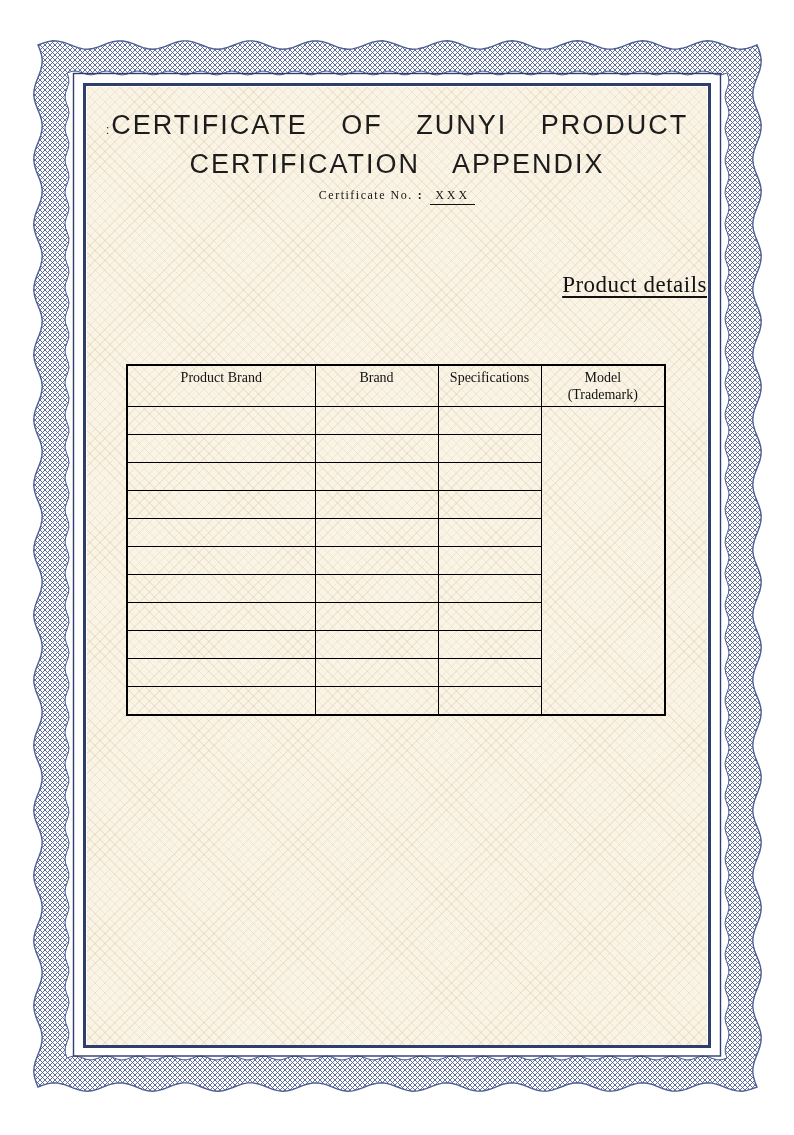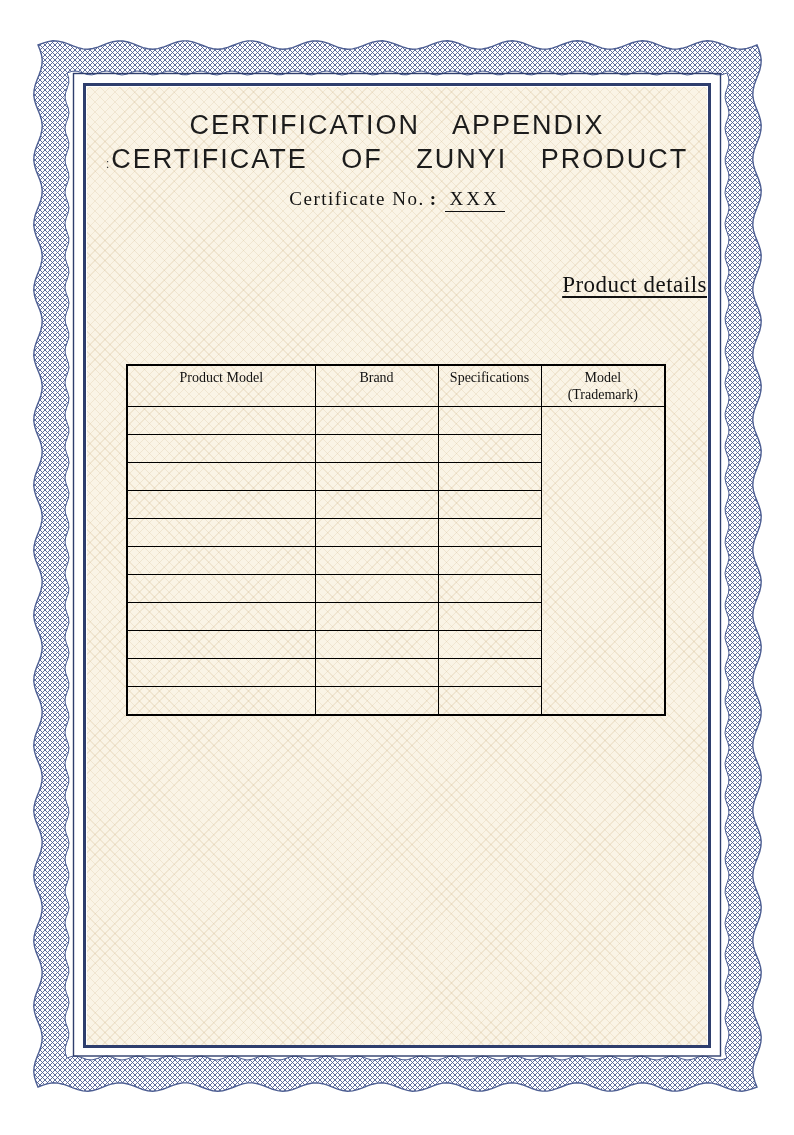--- a/index.html
+++ b/index.html
@@ -28,21 +28,21 @@
     letter-spacing:2px;word-spacing:24px;
     color:#1c1c1c;
   }
   .title-prefix{
     font-size:13px;letter-spacing:0;word-spacing:0;
     color:#3a3a3a;margin-right:2px;
   }
   .cert-line{
     position:absolute;top:101px;left:0;right:0;
     text-align:center;
-    font-size:19px;letter-spacing:1.5px;
+    font-size:12px;letter-spacing:1.5px;
     color:#121212;
   }
   .cert-sep{font-weight:bold;margin:0 7px 0 5px;}
   .cert-value{
     display:inline-block;
     border-bottom:1.6px solid #111;
     padding:0 5px 1px 5px;
     letter-spacing:3px;
   }
   .section-title{
@@ -91,41 +91,41 @@
     <path id="band-fill" fill="url(#lattice)" fill-rule="evenodd" stroke="none" d="M38 45L43.0 43.1L48.0 41.6L53.0 40.8L58.0 41.1L63.0 42.2L68.0 43.9L73.0 45.9L77.9 47.7L82.9 48.9L87.9 49.2L92.9 48.5L97.9 47.1L102.9 45.2L107.9 43.2L112.9 41.7L117.9 40.9L122.9 41.0L127.9 42.0L132.9 43.7L137.9 45.7L142.9 47.6L147.8 48.8L152.8 49.2L157.8 48.6L162.8 47.3L167.8 45.4L172.8 43.4L177.8 41.8L182.8 40.9L187.8 40.9L192.8 41.9L197.8 43.6L202.8 45.5L207.8 47.4L212.8 48.7L217.8 49.2L222.7 48.7L227.7 47.4L232.7 45.5L237.7 43.6L242.7 41.9L247.7 40.9L252.7 40.9L257.7 41.8L262.7 43.4L267.7 45.4L272.7 47.3L277.7 48.6L282.7 49.2L287.7 48.8L292.6 47.6L297.6 45.7L302.6 43.7L307.6 42.0L312.6 41.0L317.6 40.9L322.6 41.7L327.6 43.2L332.6 45.2L337.6 47.1L342.6 48.5L347.6 49.2L352.6 48.9L357.6 47.7L362.5 45.9L367.5 43.9L372.5 42.2L377.5 41.1L382.5 40.8L387.5 41.6L392.5 43.1L397.5 45.0L402.5 46.9L407.5 48.4L412.5 49.2L417.5 48.9L422.5 47.8L427.5 46.1L432.5 44.1L437.4 42.3L442.4 41.1L447.4 40.8L452.4 41.5L457.4 42.9L462.4 44.8L467.4 46.8L472.4 48.3L477.4 49.1L482.4 49.0L487.4 48.0L492.4 46.3L497.4 44.3L502.4 42.4L507.3 41.2L512.3 40.8L517.3 41.4L522.3 42.7L527.3 44.6L532.3 46.6L537.3 48.2L542.3 49.1L547.3 49.1L552.3 48.1L557.3 46.4L562.3 44.5L567.3 42.6L572.3 41.3L577.3 40.8L582.2 41.3L587.2 42.6L592.2 44.5L597.2 46.4L602.2 48.1L607.2 49.1L612.2 49.1L617.2 48.2L622.2 46.6L627.2 44.6L632.2 42.7L637.2 41.4L642.2 40.8L647.2 41.2L652.1 42.4L657.1 44.3L662.1 46.3L667.1 48.0L672.1 49.0L677.1 49.1L682.1 48.3L687.1 46.8L692.1 44.8L697.1 42.9L702.1 41.5L707.1 40.8L712.1 41.1L717.1 42.3L722.0 44.1L727.0 46.1L732.0 47.8L737.0 48.9L742.0 49.2L747.0 48.4L752.0 46.9L757.0 45.0L759.0 50.0L760.5 55.0L761.2 60.0L760.9 65.0L759.8 70.0L758.0 75.1L756.0 80.1L754.2 85.1L753.1 90.1L752.8 95.1L753.5 100.1L755.0 105.1L757.0 110.1L759.0 115.1L760.5 120.1L761.2 125.2L760.9 130.2L759.8 135.2L758.0 140.2L756.0 145.2L754.2 150.2L753.1 155.2L752.8 160.2L753.5 165.2L755.0 170.2L757.0 175.3L759.0 180.3L760.5 185.3L761.2 190.3L760.9 195.3L759.8 200.3L758.0 205.3L756.0 210.3L754.2 215.3L753.1 220.3L752.8 225.3L753.5 230.4L755.0 235.4L757.0 240.4L759.0 245.4L760.5 250.4L761.2 255.4L760.9 260.4L759.8 265.4L758.0 270.4L756.0 275.4L754.2 280.5L753.1 285.5L752.8 290.5L753.5 295.5L755.0 300.5L757.0 305.5L759.0 310.5L760.5 315.5L761.2 320.5L760.9 325.5L759.8 330.5L758.0 335.6L756.0 340.6L754.2 345.6L753.1 350.6L752.8 355.6L753.5 360.6L755.0 365.6L757.0 370.6L759.0 375.6L760.5 380.6L761.2 385.7L760.9 390.7L759.8 395.7L758.0 400.7L756.0 405.7L754.2 410.7L753.1 415.7L752.8 420.7L753.5 425.7L755.0 430.7L757.0 435.8L759.0 440.8L760.5 445.8L761.2 450.8L760.9 455.8L759.8 460.8L758.0 465.8L756.0 470.8L754.2 475.8L753.1 480.8L752.8 485.8L753.5 490.9L755.0 495.9L757.0 500.9L759.0 505.9L760.5 510.9L761.2 515.9L760.9 520.9L759.8 525.9L758.0 530.9L756.0 535.9L754.2 541.0L753.1 546.0L752.8 551.0L753.5 556.0L755.0 561.0L757.0 566.0L759.0 571.0L760.5 576.0L761.2 581.0L760.9 586.0L759.8 591.0L758.0 596.1L756.0 601.1L754.2 606.1L753.1 611.1L752.8 616.1L753.5 621.1L755.0 626.1L757.0 631.1L759.0 636.1L760.5 641.1L761.2 646.2L760.9 651.2L759.8 656.2L758.0 661.2L756.0 666.2L754.2 671.2L753.1 676.2L752.8 681.2L753.5 686.2L755.0 691.2L757.0 696.3L759.0 701.3L760.5 706.3L761.2 711.3L760.9 716.3L759.8 721.3L758.0 726.3L756.0 731.3L754.2 736.3L753.1 741.3L752.8 746.3L753.5 751.4L755.0 756.4L757.0 761.4L759.0 766.4L760.5 771.4L761.2 776.4L760.9 781.4L759.8 786.4L758.0 791.4L756.0 796.4L754.2 801.5L753.1 806.5L752.8 811.5L753.5 816.5L755.0 821.5L757.0 826.5L759.0 831.5L760.5 836.5L761.2 841.5L760.9 846.5L759.8 851.5L758.0 856.6L756.0 861.6L754.2 866.6L753.1 871.6L752.8 876.6L753.5 881.6L755.0 886.6L757.0 891.6L759.0 896.6L760.5 901.6L761.2 906.7L760.9 911.7L759.8 916.7L758.0 921.7L756.0 926.7L754.2 931.7L753.1 936.7L752.8 941.7L753.5 946.7L755.0 951.7L757.0 956.8L759.0 961.8L760.5 966.8L761.2 971.8L760.9 976.8L759.8 981.8L758.0 986.8L756.0 991.8L754.2 996.8L753.1 1001.8L752.8 1006.8L753.5 1011.9L755.0 1016.9L757.0 1021.9L759.0 1026.9L760.5 1031.9L761.2 1036.9L760.9 1041.9L759.8 1046.9L758.0 1051.9L756.0 1056.9L754.2 1062.0L753.1 1067.0L752.8 1072.0L753.5 1077.0L755.0 1082.0L757.0 1087.0L752.0 1088.9L747.0 1090.4L742.0 1091.2L737.0 1090.9L732.0 1089.8L727.0 1088.1L722.0 1086.1L717.1 1084.3L712.1 1083.1L707.1 1082.8L702.1 1083.5L697.1 1084.9L692.1 1086.8L687.1 1088.8L682.1 1090.3L677.1 1091.1L672.1 1091.0L667.1 1090.0L662.1 1088.3L657.1 1086.3L652.1 1084.4L647.2 1083.2L642.2 1082.8L637.2 1083.4L632.2 1084.7L627.2 1086.6L622.2 1088.6L617.2 1090.2L612.2 1091.1L607.2 1091.1L602.2 1090.1L597.2 1088.4L592.2 1086.5L587.2 1084.6L582.2 1083.3L577.3 1082.8L572.3 1083.3L567.3 1084.6L562.3 1086.5L557.3 1088.4L552.3 1090.1L547.3 1091.1L542.3 1091.1L537.3 1090.2L532.3 1088.6L527.3 1086.6L522.3 1084.7L517.3 1083.4L512.3 1082.8L507.3 1083.2L502.4 1084.4L497.4 1086.3L492.4 1088.3L487.4 1090.0L482.4 1091.0L477.4 1091.1L472.4 1090.3L467.4 1088.8L462.4 1086.8L457.4 1084.9L452.4 1083.5L447.4 1082.8L442.4 1083.1L437.4 1084.3L432.5 1086.1L427.5 1088.1L422.5 1089.8L417.5 1090.9L412.5 1091.2L407.5 1090.4L402.5 1088.9L397.5 1087.0L392.5 1085.1L387.5 1083.6L382.5 1082.8L377.5 1083.1L372.5 1084.2L367.5 1085.9L362.5 1087.9L357.6 1089.7L352.6 1090.9L347.6 1091.2L342.6 1090.5L337.6 1089.1L332.6 1087.2L327.6 1085.2L322.6 1083.7L317.6 1082.9L312.6 1083.0L307.6 1084.0L302.6 1085.7L297.6 1087.7L292.6 1089.6L287.7 1090.8L282.7 1091.2L277.7 1090.6L272.7 1089.3L267.7 1087.4L262.7 1085.4L257.7 1083.8L252.7 1082.9L247.7 1082.9L242.7 1083.9L237.7 1085.6L232.7 1087.5L227.7 1089.4L222.7 1090.7L217.8 1091.2L212.8 1090.7L207.8 1089.4L202.8 1087.5L197.8 1085.6L192.8 1083.9L187.8 1082.9L182.8 1082.9L177.8 1083.8L172.8 1085.4L167.8 1087.4L162.8 1089.3L157.8 1090.6L152.8 1091.2L147.8 1090.8L142.9 1089.6L137.9 1087.7L132.9 1085.7L127.9 1084.0L122.9 1083.0L117.9 1082.9L112.9 1083.7L107.9 1085.2L102.9 1087.2L97.9 1089.1L92.9 1090.5L87.9 1091.2L82.9 1090.9L77.9 1089.7L73.0 1087.9L68.0 1085.9L63.0 1084.2L58.0 1083.1L53.0 1082.8L48.0 1083.6L43.0 1085.1L38.0 1087.0L36.0 1082.0L34.5 1077.0L33.8 1072.0L34.1 1067.0L35.2 1062.0L37.0 1056.9L39.0 1051.9L40.8 1046.9L41.9 1041.9L42.2 1036.9L41.5 1031.9L40.0 1026.9L38.0 1021.9L36.0 1016.9L34.5 1011.9L33.8 1006.8L34.1 1001.8L35.2 996.8L37.0 991.8L39.0 986.8L40.8 981.8L41.9 976.8L42.2 971.8L41.5 966.8L40.0 961.8L38.0 956.8L36.0 951.7L34.5 946.7L33.8 941.7L34.1 936.7L35.2 931.7L37.0 926.7L39.0 921.7L40.8 916.7L41.9 911.7L42.2 906.7L41.5 901.6L40.0 896.6L38.0 891.6L36.0 886.6L34.5 881.6L33.8 876.6L34.1 871.6L35.2 866.6L37.0 861.6L39.0 856.6L40.8 851.5L41.9 846.5L42.2 841.5L41.5 836.5L40.0 831.5L38.0 826.5L36.0 821.5L34.5 816.5L33.8 811.5L34.1 806.5L35.2 801.5L37.0 796.4L39.0 791.4L40.8 786.4L41.9 781.4L42.2 776.4L41.5 771.4L40.0 766.4L38.0 761.4L36.0 756.4L34.5 751.4L33.8 746.3L34.1 741.3L35.2 736.3L37.0 731.3L39.0 726.3L40.8 721.3L41.9 716.3L42.2 711.3L41.5 706.3L40.0 701.3L38.0 696.3L36.0 691.2L34.5 686.2L33.8 681.2L34.1 676.2L35.2 671.2L37.0 666.2L39.0 661.2L40.8 656.2L41.9 651.2L42.2 646.2L41.5 641.1L40.0 636.1L38.0 631.1L36.0 626.1L34.5 621.1L33.8 616.1L34.1 611.1L35.2 606.1L37.0 601.1L39.0 596.1L40.8 591.0L41.9 586.0L42.2 581.0L41.5 576.0L40.0 571.0L38.0 566.0L36.0 561.0L34.5 556.0L33.8 551.0L34.1 546.0L35.2 541.0L37.0 535.9L39.0 530.9L40.8 525.9L41.9 520.9L42.2 515.9L41.5 510.9L40.0 505.9L38.0 500.9L36.0 495.9L34.5 490.9L33.8 485.8L34.1 480.8L35.2 475.8L37.0 470.8L39.0 465.8L40.8 460.8L41.9 455.8L42.2 450.8L41.5 445.8L40.0 440.8L38.0 435.8L36.0 430.7L34.5 425.7L33.8 420.7L34.1 415.7L35.2 410.7L37.0 405.7L39.0 400.7L40.8 395.7L41.9 390.7L42.2 385.7L41.5 380.6L40.0 375.6L38.0 370.6L36.0 365.6L34.5 360.6L33.8 355.6L34.1 350.6L35.2 345.6L37.0 340.6L39.0 335.6L40.8 330.5L41.9 325.5L42.2 320.5L41.5 315.5L40.0 310.5L38.0 305.5L36.0 300.5L34.5 295.5L33.8 290.5L34.1 285.5L35.2 280.5L37.0 275.4L39.0 270.4L40.8 265.4L41.9 260.4L42.2 255.4L41.5 250.4L40.0 245.4L38.0 240.4L36.0 235.4L34.5 230.4L33.8 225.3L34.1 220.3L35.2 215.3L37.0 210.3L39.0 205.3L40.8 200.3L41.9 195.3L42.2 190.3L41.5 185.3L40.0 180.3L38.0 175.3L36.0 170.2L34.5 165.2L33.8 160.2L34.1 155.2L35.2 150.2L37.0 145.2L39.0 140.2L40.8 135.2L41.9 130.2L42.2 125.2L41.5 120.1L40.0 115.1L38.0 110.1L36.0 105.1L34.5 100.1L33.8 95.1L34.1 90.1L35.2 85.1L37.0 80.1L39.0 75.1L40.8 70.0L41.9 65.0L42.2 60.0L41.5 55.0L40.0 50.0L38.0 45.0Z M67 73L72.0 71.3L77.0 71.2L82.0 72.7L87.0 74.5L92.0 74.9L97.0 73.6L102.0 71.7L107.0 71.0L112.0 72.2L117.0 74.1L122.0 75.0L127.0 74.1L132.0 72.2L137.0 71.0L142.0 71.7L147.0 73.6L152.0 74.9L157.0 74.5L162.0 72.7L167.0 71.2L172.0 71.3L177.0 73.0L182.0 74.7L187.0 74.8L192.0 73.3L197.0 71.5L202.0 71.1L207.0 72.4L212.0 74.3L217.0 75.0L222.0 73.8L227.0 71.9L232.0 71.0L237.0 71.9L242.0 73.8L247.0 75.0L252.0 74.3L257.0 72.4L262.0 71.1L267.0 71.5L272.0 73.3L277.0 74.8L282.0 74.7L287.0 73.0L292.0 71.3L297.0 71.2L302.0 72.7L307.0 74.5L312.0 74.9L317.0 73.6L322.0 71.7L327.0 71.0L332.0 72.2L337.0 74.1L342.0 75.0L347.0 74.1L352.0 72.2L357.0 71.0L362.0 71.7L367.0 73.6L372.0 74.9L377.0 74.5L382.0 72.7L387.0 71.2L392.0 71.3L397.0 73.0L402.0 74.7L407.0 74.8L412.0 73.3L417.0 71.5L422.0 71.1L427.0 72.4L432.0 74.3L437.0 75.0L442.0 73.8L447.0 71.9L452.0 71.0L457.0 71.9L462.0 73.8L467.0 75.0L472.0 74.3L477.0 72.4L482.0 71.1L487.0 71.5L492.0 73.3L497.0 74.8L502.0 74.7L507.0 73.0L512.0 71.3L517.0 71.2L522.0 72.7L527.0 74.5L532.0 74.9L537.0 73.6L542.0 71.7L547.0 71.0L552.0 72.2L557.0 74.1L562.0 75.0L567.0 74.1L572.0 72.2L577.0 71.0L582.0 71.7L587.0 73.6L592.0 74.9L597.0 74.5L602.0 72.7L607.0 71.2L612.0 71.3L617.0 73.0L622.0 74.7L627.0 74.8L632.0 73.3L637.0 71.5L642.0 71.1L647.0 72.4L652.0 74.3L657.0 75.0L662.0 73.8L667.0 71.9L672.0 71.0L677.0 71.9L682.0 73.8L687.0 75.0L692.0 74.3L697.0 72.4L702.0 71.1L707.0 71.5L712.0 73.3L717.0 74.8L722.0 74.7L727.0 73.0L728.7 78.0L728.8 83.0L727.3 88.0L725.5 93.0L725.1 98.0L726.3 103.0L728.2 108.0L729.0 113.0L728.0 118.0L726.1 123.0L725.0 128.0L725.7 133.0L727.6 138.0L728.9 143.0L728.5 148.0L726.8 153.0L725.2 158.0L725.3 163.0L726.9 168.0L728.6 173.0L728.9 178.0L727.5 183.0L725.6 188.0L725.0 193.0L726.2 198.0L728.1 203.0L729.0 208.0L728.1 213.0L726.2 218.0L725.0 223.0L725.6 228.0L727.4 233.0L728.9 238.0L728.6 243.0L726.9 248.0L725.3 253.0L725.2 258.0L726.7 263.0L728.5 268.0L728.9 273.0L727.6 278.0L725.7 283.0L725.0 288.0L726.1 293.0L728.0 298.0L729.0 303.0L728.2 308.0L726.3 313.0L725.1 318.0L725.5 323.0L727.3 328.0L728.8 333.0L728.7 338.0L727.0 343.0L725.3 348.0L725.2 353.0L726.6 358.0L728.4 363.0L729.0 368.0L727.7 373.0L725.8 378.0L725.0 383.0L726.0 388.0L727.9 393.0L729.0 398.0L728.3 403.0L726.5 408.0L725.1 413.0L725.4 418.0L727.2 423.0L728.8 428.0L728.8 433.0L727.2 438.0L725.4 443.0L725.1 448.0L726.5 453.0L728.3 458.0L729.0 463.0L727.8 468.0L725.9 473.0L725.0 478.0L725.9 483.0L727.7 488.0L729.0 493.0L728.4 498.0L726.6 503.0L725.1 508.0L725.4 513.0L727.1 518.0L728.7 523.0L728.8 528.0L727.3 533.0L725.5 538.0L725.1 543.0L726.4 548.0L728.2 553.0L729.0 558.0L727.9 563.0L726.1 568.0L725.0 573.0L725.8 578.0L727.6 583.0L728.9 588.0L728.5 593.0L726.7 598.0L725.2 603.0L725.3 608.0L726.9 613.0L728.6 618.0L728.9 623.0L727.4 628.0L725.6 633.0L725.0 638.0L726.3 643.0L728.1 648.0L729.0 653.0L728.1 658.0L726.2 663.0L725.0 668.0L725.7 673.0L727.5 678.0L728.9 683.0L728.6 688.0L726.8 693.0L725.2 698.0L725.2 703.0L726.8 708.0L728.6 713.0L728.9 718.0L727.5 723.0L725.7 728.0L725.0 733.0L726.1 738.0L728.0 743.0L729.0 748.0L728.2 753.0L726.3 758.0L725.0 763.0L725.6 768.0L727.4 773.0L728.8 778.0L728.7 783.0L727.0 788.0L725.3 793.0L725.2 798.0L726.7 803.0L728.5 808.0L728.9 813.0L727.7 818.0L725.8 823.0L725.0 828.0L726.0 833.0L727.9 838.0L729.0 843.0L728.3 848.0L726.4 853.0L725.1 858.0L725.5 863.0L727.3 868.0L728.8 873.0L728.7 878.0L727.1 883.0L725.4 888.0L725.1 893.0L726.6 898.0L728.4 903.0L729.0 908.0L727.8 913.0L725.9 918.0L725.0 923.0L725.9 928.0L727.8 933.0L729.0 938.0L728.4 943.0L726.5 948.0L725.1 953.0L725.4 958.0L727.1 963.0L728.7 968.0L728.8 973.0L727.2 978.0L725.5 983.0L725.1 988.0L726.4 993.0L728.3 998.0L729.0 1003.0L727.9 1008.0L726.0 1013.0L725.0 1018.0L725.8 1023.0L727.7 1028.0L728.9 1033.0L728.5 1038.0L726.7 1043.0L725.2 1048.0L725.3 1053.0L727.0 1058.0L722.0 1059.7L717.0 1059.8L712.0 1058.3L707.0 1056.5L702.0 1056.1L697.0 1057.4L692.0 1059.3L687.0 1060.0L682.0 1058.8L677.0 1056.9L672.0 1056.0L667.0 1056.9L662.0 1058.8L657.0 1060.0L652.0 1059.3L647.0 1057.4L642.0 1056.1L637.0 1056.5L632.0 1058.3L627.0 1059.8L622.0 1059.7L617.0 1058.0L612.0 1056.3L607.0 1056.2L602.0 1057.7L597.0 1059.5L592.0 1059.9L587.0 1058.6L582.0 1056.7L577.0 1056.0L572.0 1057.2L567.0 1059.1L562.0 1060.0L557.0 1059.1L552.0 1057.2L547.0 1056.0L542.0 1056.7L537.0 1058.6L532.0 1059.9L527.0 1059.5L522.0 1057.7L517.0 1056.2L512.0 1056.3L507.0 1058.0L502.0 1059.7L497.0 1059.8L492.0 1058.3L487.0 1056.5L482.0 1056.1L477.0 1057.4L472.0 1059.3L467.0 1060.0L462.0 1058.8L457.0 1056.9L452.0 1056.0L447.0 1056.9L442.0 1058.8L437.0 1060.0L432.0 1059.3L427.0 1057.4L422.0 1056.1L417.0 1056.5L412.0 1058.3L407.0 1059.8L402.0 1059.7L397.0 1058.0L392.0 1056.3L387.0 1056.2L382.0 1057.7L377.0 1059.5L372.0 1059.9L367.0 1058.6L362.0 1056.7L357.0 1056.0L352.0 1057.2L347.0 1059.1L342.0 1060.0L337.0 1059.1L332.0 1057.2L327.0 1056.0L322.0 1056.7L317.0 1058.6L312.0 1059.9L307.0 1059.5L302.0 1057.7L297.0 1056.2L292.0 1056.3L287.0 1058.0L282.0 1059.7L277.0 1059.8L272.0 1058.3L267.0 1056.5L262.0 1056.1L257.0 1057.4L252.0 1059.3L247.0 1060.0L242.0 1058.8L237.0 1056.9L232.0 1056.0L227.0 1056.9L222.0 1058.8L217.0 1060.0L212.0 1059.3L207.0 1057.4L202.0 1056.1L197.0 1056.5L192.0 1058.3L187.0 1059.8L182.0 1059.7L177.0 1058.0L172.0 1056.3L167.0 1056.2L162.0 1057.7L157.0 1059.5L152.0 1059.9L147.0 1058.6L142.0 1056.7L137.0 1056.0L132.0 1057.2L127.0 1059.1L122.0 1060.0L117.0 1059.1L112.0 1057.2L107.0 1056.0L102.0 1056.7L97.0 1058.6L92.0 1059.9L87.0 1059.5L82.0 1057.7L77.0 1056.2L72.0 1056.3L67.0 1058.0L65.3 1053.0L65.2 1048.0L66.7 1043.0L68.5 1038.0L68.9 1033.0L67.7 1028.0L65.8 1023.0L65.0 1018.0L66.0 1013.0L67.9 1008.0L69.0 1003.0L68.3 998.0L66.4 993.0L65.1 988.0L65.5 983.0L67.2 978.0L68.8 973.0L68.7 968.0L67.1 963.0L65.4 958.0L65.1 953.0L66.5 948.0L68.4 943.0L69.0 938.0L67.8 933.0L65.9 928.0L65.0 923.0L65.9 918.0L67.8 913.0L69.0 908.0L68.4 903.0L66.6 898.0L65.1 893.0L65.4 888.0L67.1 883.0L68.7 878.0L68.8 873.0L67.3 868.0L65.5 863.0L65.1 858.0L66.4 853.0L68.3 848.0L69.0 843.0L67.9 838.0L66.0 833.0L65.0 828.0L65.8 823.0L67.7 818.0L68.9 813.0L68.5 808.0L66.7 803.0L65.2 798.0L65.3 793.0L67.0 788.0L68.7 783.0L68.8 778.0L67.4 773.0L65.6 768.0L65.0 763.0L66.3 758.0L68.2 753.0L69.0 748.0L68.0 743.0L66.1 738.0L65.0 733.0L65.7 728.0L67.5 723.0L68.9 718.0L68.6 713.0L66.8 708.0L65.2 703.0L65.2 698.0L66.8 693.0L68.6 688.0L68.9 683.0L67.5 678.0L65.7 673.0L65.0 668.0L66.2 663.0L68.1 658.0L69.0 653.0L68.1 648.0L66.3 643.0L65.0 638.0L65.6 633.0L67.4 628.0L68.9 623.0L68.6 618.0L66.9 613.0L65.3 608.0L65.2 603.0L66.7 598.0L68.5 593.0L68.9 588.0L67.6 583.0L65.8 578.0L65.0 573.0L66.1 568.0L67.9 563.0L69.0 558.0L68.2 553.0L66.4 548.0L65.1 543.0L65.5 538.0L67.3 533.0L68.8 528.0L68.7 523.0L67.1 518.0L65.4 513.0L65.1 508.0L66.6 503.0L68.4 498.0L69.0 493.0L67.7 488.0L65.9 483.0L65.0 478.0L65.9 473.0L67.8 468.0L69.0 463.0L68.3 458.0L66.5 453.0L65.1 448.0L65.4 443.0L67.2 438.0L68.8 433.0L68.8 428.0L67.2 423.0L65.4 418.0L65.1 413.0L66.5 408.0L68.3 403.0L69.0 398.0L67.9 393.0L66.0 388.0L65.0 383.0L65.8 378.0L67.7 373.0L69.0 368.0L68.4 363.0L66.6 358.0L65.2 353.0L65.3 348.0L67.0 343.0L68.7 338.0L68.8 333.0L67.3 328.0L65.5 323.0L65.1 318.0L66.3 313.0L68.2 308.0L69.0 303.0L68.0 298.0L66.1 293.0L65.0 288.0L65.7 283.0L67.6 278.0L68.9 273.0L68.5 268.0L66.7 263.0L65.2 258.0L65.3 253.0L66.9 248.0L68.6 243.0L68.9 238.0L67.4 233.0L65.6 228.0L65.0 223.0L66.2 218.0L68.1 213.0L69.0 208.0L68.1 203.0L66.2 198.0L65.0 193.0L65.6 188.0L67.5 183.0L68.9 178.0L68.6 173.0L66.9 168.0L65.3 163.0L65.2 158.0L66.8 153.0L68.5 148.0L68.9 143.0L67.6 138.0L65.7 133.0L65.0 128.0L66.1 123.0L68.0 118.0L69.0 113.0L68.2 108.0L66.3 103.0L65.1 98.0L65.5 93.0L67.3 88.0L68.8 83.0L68.7 78.0L67.0 73.0Z"></path>
     <path id="band-outer-stroke" fill="none" stroke-width="1.4" d="M38 45L43.0 43.1L48.0 41.6L53.0 40.8L58.0 41.1L63.0 42.2L68.0 43.9L73.0 45.9L77.9 47.7L82.9 48.9L87.9 49.2L92.9 48.5L97.9 47.1L102.9 45.2L107.9 43.2L112.9 41.7L117.9 40.9L122.9 41.0L127.9 42.0L132.9 43.7L137.9 45.7L142.9 47.6L147.8 48.8L152.8 49.2L157.8 48.6L162.8 47.3L167.8 45.4L172.8 43.4L177.8 41.8L182.8 40.9L187.8 40.9L192.8 41.9L197.8 43.6L202.8 45.5L207.8 47.4L212.8 48.7L217.8 49.2L222.7 48.7L227.7 47.4L232.7 45.5L237.7 43.6L242.7 41.9L247.7 40.9L252.7 40.9L257.7 41.8L262.7 43.4L267.7 45.4L272.7 47.3L277.7 48.6L282.7 49.2L287.7 48.8L292.6 47.6L297.6 45.7L302.6 43.7L307.6 42.0L312.6 41.0L317.6 40.9L322.6 41.7L327.6 43.2L332.6 45.2L337.6 47.1L342.6 48.5L347.6 49.2L352.6 48.9L357.6 47.7L362.5 45.9L367.5 43.9L372.5 42.2L377.5 41.1L382.5 40.8L387.5 41.6L392.5 43.1L397.5 45.0L402.5 46.9L407.5 48.4L412.5 49.2L417.5 48.9L422.5 47.8L427.5 46.1L432.5 44.1L437.4 42.3L442.4 41.1L447.4 40.8L452.4 41.5L457.4 42.9L462.4 44.8L467.4 46.8L472.4 48.3L477.4 49.1L482.4 49.0L487.4 48.0L492.4 46.3L497.4 44.3L502.4 42.4L507.3 41.2L512.3 40.8L517.3 41.4L522.3 42.7L527.3 44.6L532.3 46.6L537.3 48.2L542.3 49.1L547.3 49.1L552.3 48.1L557.3 46.4L562.3 44.5L567.3 42.6L572.3 41.3L577.3 40.8L582.2 41.3L587.2 42.6L592.2 44.5L597.2 46.4L602.2 48.1L607.2 49.1L612.2 49.1L617.2 48.2L622.2 46.6L627.2 44.6L632.2 42.7L637.2 41.4L642.2 40.8L647.2 41.2L652.1 42.4L657.1 44.3L662.1 46.3L667.1 48.0L672.1 49.0L677.1 49.1L682.1 48.3L687.1 46.8L692.1 44.8L697.1 42.9L702.1 41.5L707.1 40.8L712.1 41.1L717.1 42.3L722.0 44.1L727.0 46.1L732.0 47.8L737.0 48.9L742.0 49.2L747.0 48.4L752.0 46.9L757.0 45.0L759.0 50.0L760.5 55.0L761.2 60.0L760.9 65.0L759.8 70.0L758.0 75.1L756.0 80.1L754.2 85.1L753.1 90.1L752.8 95.1L753.5 100.1L755.0 105.1L757.0 110.1L759.0 115.1L760.5 120.1L761.2 125.2L760.9 130.2L759.8 135.2L758.0 140.2L756.0 145.2L754.2 150.2L753.1 155.2L752.8 160.2L753.5 165.2L755.0 170.2L757.0 175.3L759.0 180.3L760.5 185.3L761.2 190.3L760.9 195.3L759.8 200.3L758.0 205.3L756.0 210.3L754.2 215.3L753.1 220.3L752.8 225.3L753.5 230.4L755.0 235.4L757.0 240.4L759.0 245.4L760.5 250.4L761.2 255.4L760.9 260.4L759.8 265.4L758.0 270.4L756.0 275.4L754.2 280.5L753.1 285.5L752.8 290.5L753.5 295.5L755.0 300.5L757.0 305.5L759.0 310.5L760.5 315.5L761.2 320.5L760.9 325.5L759.8 330.5L758.0 335.6L756.0 340.6L754.2 345.6L753.1 350.6L752.8 355.6L753.5 360.6L755.0 365.6L757.0 370.6L759.0 375.6L760.5 380.6L761.2 385.7L760.9 390.7L759.8 395.7L758.0 400.7L756.0 405.7L754.2 410.7L753.1 415.7L752.8 420.7L753.5 425.7L755.0 430.7L757.0 435.8L759.0 440.8L760.5 445.8L761.2 450.8L760.9 455.8L759.8 460.8L758.0 465.8L756.0 470.8L754.2 475.8L753.1 480.8L752.8 485.8L753.5 490.9L755.0 495.9L757.0 500.9L759.0 505.9L760.5 510.9L761.2 515.9L760.9 520.9L759.8 525.9L758.0 530.9L756.0 535.9L754.2 541.0L753.1 546.0L752.8 551.0L753.5 556.0L755.0 561.0L757.0 566.0L759.0 571.0L760.5 576.0L761.2 581.0L760.9 586.0L759.8 591.0L758.0 596.1L756.0 601.1L754.2 606.1L753.1 611.1L752.8 616.1L753.5 621.1L755.0 626.1L757.0 631.1L759.0 636.1L760.5 641.1L761.2 646.2L760.9 651.2L759.8 656.2L758.0 661.2L756.0 666.2L754.2 671.2L753.1 676.2L752.8 681.2L753.5 686.2L755.0 691.2L757.0 696.3L759.0 701.3L760.5 706.3L761.2 711.3L760.9 716.3L759.8 721.3L758.0 726.3L756.0 731.3L754.2 736.3L753.1 741.3L752.8 746.3L753.5 751.4L755.0 756.4L757.0 761.4L759.0 766.4L760.5 771.4L761.2 776.4L760.9 781.4L759.8 786.4L758.0 791.4L756.0 796.4L754.2 801.5L753.1 806.5L752.8 811.5L753.5 816.5L755.0 821.5L757.0 826.5L759.0 831.5L760.5 836.5L761.2 841.5L760.9 846.5L759.8 851.5L758.0 856.6L756.0 861.6L754.2 866.6L753.1 871.6L752.8 876.6L753.5 881.6L755.0 886.6L757.0 891.6L759.0 896.6L760.5 901.6L761.2 906.7L760.9 911.7L759.8 916.7L758.0 921.7L756.0 926.7L754.2 931.7L753.1 936.7L752.8 941.7L753.5 946.7L755.0 951.7L757.0 956.8L759.0 961.8L760.5 966.8L761.2 971.8L760.9 976.8L759.8 981.8L758.0 986.8L756.0 991.8L754.2 996.8L753.1 1001.8L752.8 1006.8L753.5 1011.9L755.0 1016.9L757.0 1021.9L759.0 1026.9L760.5 1031.9L761.2 1036.9L760.9 1041.9L759.8 1046.9L758.0 1051.9L756.0 1056.9L754.2 1062.0L753.1 1067.0L752.8 1072.0L753.5 1077.0L755.0 1082.0L757.0 1087.0L752.0 1088.9L747.0 1090.4L742.0 1091.2L737.0 1090.9L732.0 1089.8L727.0 1088.1L722.0 1086.1L717.1 1084.3L712.1 1083.1L707.1 1082.8L702.1 1083.5L697.1 1084.9L692.1 1086.8L687.1 1088.8L682.1 1090.3L677.1 1091.1L672.1 1091.0L667.1 1090.0L662.1 1088.3L657.1 1086.3L652.1 1084.4L647.2 1083.2L642.2 1082.8L637.2 1083.4L632.2 1084.7L627.2 1086.6L622.2 1088.6L617.2 1090.2L612.2 1091.1L607.2 1091.1L602.2 1090.1L597.2 1088.4L592.2 1086.5L587.2 1084.6L582.2 1083.3L577.3 1082.8L572.3 1083.3L567.3 1084.6L562.3 1086.5L557.3 1088.4L552.3 1090.1L547.3 1091.1L542.3 1091.1L537.3 1090.2L532.3 1088.6L527.3 1086.6L522.3 1084.7L517.3 1083.4L512.3 1082.8L507.3 1083.2L502.4 1084.4L497.4 1086.3L492.4 1088.3L487.4 1090.0L482.4 1091.0L477.4 1091.1L472.4 1090.3L467.4 1088.8L462.4 1086.8L457.4 1084.9L452.4 1083.5L447.4 1082.8L442.4 1083.1L437.4 1084.3L432.5 1086.1L427.5 1088.1L422.5 1089.8L417.5 1090.9L412.5 1091.2L407.5 1090.4L402.5 1088.9L397.5 1087.0L392.5 1085.1L387.5 1083.6L382.5 1082.8L377.5 1083.1L372.5 1084.2L367.5 1085.9L362.5 1087.9L357.6 1089.7L352.6 1090.9L347.6 1091.2L342.6 1090.5L337.6 1089.1L332.6 1087.2L327.6 1085.2L322.6 1083.7L317.6 1082.9L312.6 1083.0L307.6 1084.0L302.6 1085.7L297.6 1087.7L292.6 1089.6L287.7 1090.8L282.7 1091.2L277.7 1090.6L272.7 1089.3L267.7 1087.4L262.7 1085.4L257.7 1083.8L252.7 1082.9L247.7 1082.9L242.7 1083.9L237.7 1085.6L232.7 1087.5L227.7 1089.4L222.7 1090.7L217.8 1091.2L212.8 1090.7L207.8 1089.4L202.8 1087.5L197.8 1085.6L192.8 1083.9L187.8 1082.9L182.8 1082.9L177.8 1083.8L172.8 1085.4L167.8 1087.4L162.8 1089.3L157.8 1090.6L152.8 1091.2L147.8 1090.8L142.9 1089.6L137.9 1087.7L132.9 1085.7L127.9 1084.0L122.9 1083.0L117.9 1082.9L112.9 1083.7L107.9 1085.2L102.9 1087.2L97.9 1089.1L92.9 1090.5L87.9 1091.2L82.9 1090.9L77.9 1089.7L73.0 1087.9L68.0 1085.9L63.0 1084.2L58.0 1083.1L53.0 1082.8L48.0 1083.6L43.0 1085.1L38.0 1087.0L36.0 1082.0L34.5 1077.0L33.8 1072.0L34.1 1067.0L35.2 1062.0L37.0 1056.9L39.0 1051.9L40.8 1046.9L41.9 1041.9L42.2 1036.9L41.5 1031.9L40.0 1026.9L38.0 1021.9L36.0 1016.9L34.5 1011.9L33.8 1006.8L34.1 1001.8L35.2 996.8L37.0 991.8L39.0 986.8L40.8 981.8L41.9 976.8L42.2 971.8L41.5 966.8L40.0 961.8L38.0 956.8L36.0 951.7L34.5 946.7L33.8 941.7L34.1 936.7L35.2 931.7L37.0 926.7L39.0 921.7L40.8 916.7L41.9 911.7L42.2 906.7L41.5 901.6L40.0 896.6L38.0 891.6L36.0 886.6L34.5 881.6L33.8 876.6L34.1 871.6L35.2 866.6L37.0 861.6L39.0 856.6L40.8 851.5L41.9 846.5L42.2 841.5L41.5 836.5L40.0 831.5L38.0 826.5L36.0 821.5L34.5 816.5L33.8 811.5L34.1 806.5L35.2 801.5L37.0 796.4L39.0 791.4L40.8 786.4L41.9 781.4L42.2 776.4L41.5 771.4L40.0 766.4L38.0 761.4L36.0 756.4L34.5 751.4L33.8 746.3L34.1 741.3L35.2 736.3L37.0 731.3L39.0 726.3L40.8 721.3L41.9 716.3L42.2 711.3L41.5 706.3L40.0 701.3L38.0 696.3L36.0 691.2L34.5 686.2L33.8 681.2L34.1 676.2L35.2 671.2L37.0 666.2L39.0 661.2L40.8 656.2L41.9 651.2L42.2 646.2L41.5 641.1L40.0 636.1L38.0 631.1L36.0 626.1L34.5 621.1L33.8 616.1L34.1 611.1L35.2 606.1L37.0 601.1L39.0 596.1L40.8 591.0L41.9 586.0L42.2 581.0L41.5 576.0L40.0 571.0L38.0 566.0L36.0 561.0L34.5 556.0L33.8 551.0L34.1 546.0L35.2 541.0L37.0 535.9L39.0 530.9L40.8 525.9L41.9 520.9L42.2 515.9L41.5 510.9L40.0 505.9L38.0 500.9L36.0 495.9L34.5 490.9L33.8 485.8L34.1 480.8L35.2 475.8L37.0 470.8L39.0 465.8L40.8 460.8L41.9 455.8L42.2 450.8L41.5 445.8L40.0 440.8L38.0 435.8L36.0 430.7L34.5 425.7L33.8 420.7L34.1 415.7L35.2 410.7L37.0 405.7L39.0 400.7L40.8 395.7L41.9 390.7L42.2 385.7L41.5 380.6L40.0 375.6L38.0 370.6L36.0 365.6L34.5 360.6L33.8 355.6L34.1 350.6L35.2 345.6L37.0 340.6L39.0 335.6L40.8 330.5L41.9 325.5L42.2 320.5L41.5 315.5L40.0 310.5L38.0 305.5L36.0 300.5L34.5 295.5L33.8 290.5L34.1 285.5L35.2 280.5L37.0 275.4L39.0 270.4L40.8 265.4L41.9 260.4L42.2 255.4L41.5 250.4L40.0 245.4L38.0 240.4L36.0 235.4L34.5 230.4L33.8 225.3L34.1 220.3L35.2 215.3L37.0 210.3L39.0 205.3L40.8 200.3L41.9 195.3L42.2 190.3L41.5 185.3L40.0 180.3L38.0 175.3L36.0 170.2L34.5 165.2L33.8 160.2L34.1 155.2L35.2 150.2L37.0 145.2L39.0 140.2L40.8 135.2L41.9 130.2L42.2 125.2L41.5 120.1L40.0 115.1L38.0 110.1L36.0 105.1L34.5 100.1L33.8 95.1L34.1 90.1L35.2 85.1L37.0 80.1L39.0 75.1L40.8 70.0L41.9 65.0L42.2 60.0L41.5 55.0L40.0 50.0L38.0 45.0Z" stroke="#4e5f93"></path>
     <path id="band-inner-stroke" fill="none" stroke-width="1" d="M67 73L72.0 71.3L77.0 71.2L82.0 72.7L87.0 74.5L92.0 74.9L97.0 73.6L102.0 71.7L107.0 71.0L112.0 72.2L117.0 74.1L122.0 75.0L127.0 74.1L132.0 72.2L137.0 71.0L142.0 71.7L147.0 73.6L152.0 74.9L157.0 74.5L162.0 72.7L167.0 71.2L172.0 71.3L177.0 73.0L182.0 74.7L187.0 74.8L192.0 73.3L197.0 71.5L202.0 71.1L207.0 72.4L212.0 74.3L217.0 75.0L222.0 73.8L227.0 71.9L232.0 71.0L237.0 71.9L242.0 73.8L247.0 75.0L252.0 74.3L257.0 72.4L262.0 71.1L267.0 71.5L272.0 73.3L277.0 74.8L282.0 74.7L287.0 73.0L292.0 71.3L297.0 71.2L302.0 72.7L307.0 74.5L312.0 74.9L317.0 73.6L322.0 71.7L327.0 71.0L332.0 72.2L337.0 74.1L342.0 75.0L347.0 74.1L352.0 72.2L357.0 71.0L362.0 71.7L367.0 73.6L372.0 74.9L377.0 74.5L382.0 72.7L387.0 71.2L392.0 71.3L397.0 73.0L402.0 74.7L407.0 74.8L412.0 73.3L417.0 71.5L422.0 71.1L427.0 72.4L432.0 74.3L437.0 75.0L442.0 73.8L447.0 71.9L452.0 71.0L457.0 71.9L462.0 73.8L467.0 75.0L472.0 74.3L477.0 72.4L482.0 71.1L487.0 71.5L492.0 73.3L497.0 74.8L502.0 74.7L507.0 73.0L512.0 71.3L517.0 71.2L522.0 72.7L527.0 74.5L532.0 74.9L537.0 73.6L542.0 71.7L547.0 71.0L552.0 72.2L557.0 74.1L562.0 75.0L567.0 74.1L572.0 72.2L577.0 71.0L582.0 71.7L587.0 73.6L592.0 74.9L597.0 74.5L602.0 72.7L607.0 71.2L612.0 71.3L617.0 73.0L622.0 74.7L627.0 74.8L632.0 73.3L637.0 71.5L642.0 71.1L647.0 72.4L652.0 74.3L657.0 75.0L662.0 73.8L667.0 71.9L672.0 71.0L677.0 71.9L682.0 73.8L687.0 75.0L692.0 74.3L697.0 72.4L702.0 71.1L707.0 71.5L712.0 73.3L717.0 74.8L722.0 74.7L727.0 73.0L728.7 78.0L728.8 83.0L727.3 88.0L725.5 93.0L725.1 98.0L726.3 103.0L728.2 108.0L729.0 113.0L728.0 118.0L726.1 123.0L725.0 128.0L725.7 133.0L727.6 138.0L728.9 143.0L728.5 148.0L726.8 153.0L725.2 158.0L725.3 163.0L726.9 168.0L728.6 173.0L728.9 178.0L727.5 183.0L725.6 188.0L725.0 193.0L726.2 198.0L728.1 203.0L729.0 208.0L728.1 213.0L726.2 218.0L725.0 223.0L725.6 228.0L727.4 233.0L728.9 238.0L728.6 243.0L726.9 248.0L725.3 253.0L725.2 258.0L726.7 263.0L728.5 268.0L728.9 273.0L727.6 278.0L725.7 283.0L725.0 288.0L726.1 293.0L728.0 298.0L729.0 303.0L728.2 308.0L726.3 313.0L725.1 318.0L725.5 323.0L727.3 328.0L728.8 333.0L728.7 338.0L727.0 343.0L725.3 348.0L725.2 353.0L726.6 358.0L728.4 363.0L729.0 368.0L727.7 373.0L725.8 378.0L725.0 383.0L726.0 388.0L727.9 393.0L729.0 398.0L728.3 403.0L726.5 408.0L725.1 413.0L725.4 418.0L727.2 423.0L728.8 428.0L728.8 433.0L727.2 438.0L725.4 443.0L725.1 448.0L726.5 453.0L728.3 458.0L729.0 463.0L727.8 468.0L725.9 473.0L725.0 478.0L725.9 483.0L727.7 488.0L729.0 493.0L728.4 498.0L726.6 503.0L725.1 508.0L725.4 513.0L727.1 518.0L728.7 523.0L728.8 528.0L727.3 533.0L725.5 538.0L725.1 543.0L726.4 548.0L728.2 553.0L729.0 558.0L727.9 563.0L726.1 568.0L725.0 573.0L725.8 578.0L727.6 583.0L728.9 588.0L728.5 593.0L726.7 598.0L725.2 603.0L725.3 608.0L726.9 613.0L728.6 618.0L728.9 623.0L727.4 628.0L725.6 633.0L725.0 638.0L726.3 643.0L728.1 648.0L729.0 653.0L728.1 658.0L726.2 663.0L725.0 668.0L725.7 673.0L727.5 678.0L728.9 683.0L728.6 688.0L726.8 693.0L725.2 698.0L725.2 703.0L726.8 708.0L728.6 713.0L728.9 718.0L727.5 723.0L725.7 728.0L725.0 733.0L726.1 738.0L728.0 743.0L729.0 748.0L728.2 753.0L726.3 758.0L725.0 763.0L725.6 768.0L727.4 773.0L728.8 778.0L728.7 783.0L727.0 788.0L725.3 793.0L725.2 798.0L726.7 803.0L728.5 808.0L728.9 813.0L727.7 818.0L725.8 823.0L725.0 828.0L726.0 833.0L727.9 838.0L729.0 843.0L728.3 848.0L726.4 853.0L725.1 858.0L725.5 863.0L727.3 868.0L728.8 873.0L728.7 878.0L727.1 883.0L725.4 888.0L725.1 893.0L726.6 898.0L728.4 903.0L729.0 908.0L727.8 913.0L725.9 918.0L725.0 923.0L725.9 928.0L727.8 933.0L729.0 938.0L728.4 943.0L726.5 948.0L725.1 953.0L725.4 958.0L727.1 963.0L728.7 968.0L728.8 973.0L727.2 978.0L725.5 983.0L725.1 988.0L726.4 993.0L728.3 998.0L729.0 1003.0L727.9 1008.0L726.0 1013.0L725.0 1018.0L725.8 1023.0L727.7 1028.0L728.9 1033.0L728.5 1038.0L726.7 1043.0L725.2 1048.0L725.3 1053.0L727.0 1058.0L722.0 1059.7L717.0 1059.8L712.0 1058.3L707.0 1056.5L702.0 1056.1L697.0 1057.4L692.0 1059.3L687.0 1060.0L682.0 1058.8L677.0 1056.9L672.0 1056.0L667.0 1056.9L662.0 1058.8L657.0 1060.0L652.0 1059.3L647.0 1057.4L642.0 1056.1L637.0 1056.5L632.0 1058.3L627.0 1059.8L622.0 1059.7L617.0 1058.0L612.0 1056.3L607.0 1056.2L602.0 1057.7L597.0 1059.5L592.0 1059.9L587.0 1058.6L582.0 1056.7L577.0 1056.0L572.0 1057.2L567.0 1059.1L562.0 1060.0L557.0 1059.1L552.0 1057.2L547.0 1056.0L542.0 1056.7L537.0 1058.6L532.0 1059.9L527.0 1059.5L522.0 1057.7L517.0 1056.2L512.0 1056.3L507.0 1058.0L502.0 1059.7L497.0 1059.8L492.0 1058.3L487.0 1056.5L482.0 1056.1L477.0 1057.4L472.0 1059.3L467.0 1060.0L462.0 1058.8L457.0 1056.9L452.0 1056.0L447.0 1056.9L442.0 1058.8L437.0 1060.0L432.0 1059.3L427.0 1057.4L422.0 1056.1L417.0 1056.5L412.0 1058.3L407.0 1059.8L402.0 1059.7L397.0 1058.0L392.0 1056.3L387.0 1056.2L382.0 1057.7L377.0 1059.5L372.0 1059.9L367.0 1058.6L362.0 1056.7L357.0 1056.0L352.0 1057.2L347.0 1059.1L342.0 1060.0L337.0 1059.1L332.0 1057.2L327.0 1056.0L322.0 1056.7L317.0 1058.6L312.0 1059.9L307.0 1059.5L302.0 1057.7L297.0 1056.2L292.0 1056.3L287.0 1058.0L282.0 1059.7L277.0 1059.8L272.0 1058.3L267.0 1056.5L262.0 1056.1L257.0 1057.4L252.0 1059.3L247.0 1060.0L242.0 1058.8L237.0 1056.9L232.0 1056.0L227.0 1056.9L222.0 1058.8L217.0 1060.0L212.0 1059.3L207.0 1057.4L202.0 1056.1L197.0 1056.5L192.0 1058.3L187.0 1059.8L182.0 1059.7L177.0 1058.0L172.0 1056.3L167.0 1056.2L162.0 1057.7L157.0 1059.5L152.0 1059.9L147.0 1058.6L142.0 1056.7L137.0 1056.0L132.0 1057.2L127.0 1059.1L122.0 1060.0L117.0 1059.1L112.0 1057.2L107.0 1056.0L102.0 1056.7L97.0 1058.6L92.0 1059.9L87.0 1059.5L82.0 1057.7L77.0 1056.2L72.0 1056.3L67.0 1058.0L65.3 1053.0L65.2 1048.0L66.7 1043.0L68.5 1038.0L68.9 1033.0L67.7 1028.0L65.8 1023.0L65.0 1018.0L66.0 1013.0L67.9 1008.0L69.0 1003.0L68.3 998.0L66.4 993.0L65.1 988.0L65.5 983.0L67.2 978.0L68.8 973.0L68.7 968.0L67.1 963.0L65.4 958.0L65.1 953.0L66.5 948.0L68.4 943.0L69.0 938.0L67.8 933.0L65.9 928.0L65.0 923.0L65.9 918.0L67.8 913.0L69.0 908.0L68.4 903.0L66.6 898.0L65.1 893.0L65.4 888.0L67.1 883.0L68.7 878.0L68.8 873.0L67.3 868.0L65.5 863.0L65.1 858.0L66.4 853.0L68.3 848.0L69.0 843.0L67.9 838.0L66.0 833.0L65.0 828.0L65.8 823.0L67.7 818.0L68.9 813.0L68.5 808.0L66.7 803.0L65.2 798.0L65.3 793.0L67.0 788.0L68.7 783.0L68.8 778.0L67.4 773.0L65.6 768.0L65.0 763.0L66.3 758.0L68.2 753.0L69.0 748.0L68.0 743.0L66.1 738.0L65.0 733.0L65.7 728.0L67.5 723.0L68.9 718.0L68.6 713.0L66.8 708.0L65.2 703.0L65.2 698.0L66.8 693.0L68.6 688.0L68.9 683.0L67.5 678.0L65.7 673.0L65.0 668.0L66.2 663.0L68.1 658.0L69.0 653.0L68.1 648.0L66.3 643.0L65.0 638.0L65.6 633.0L67.4 628.0L68.9 623.0L68.6 618.0L66.9 613.0L65.3 608.0L65.2 603.0L66.7 598.0L68.5 593.0L68.9 588.0L67.6 583.0L65.8 578.0L65.0 573.0L66.1 568.0L67.9 563.0L69.0 558.0L68.2 553.0L66.4 548.0L65.1 543.0L65.5 538.0L67.3 533.0L68.8 528.0L68.7 523.0L67.1 518.0L65.4 513.0L65.1 508.0L66.6 503.0L68.4 498.0L69.0 493.0L67.7 488.0L65.9 483.0L65.0 478.0L65.9 473.0L67.8 468.0L69.0 463.0L68.3 458.0L66.5 453.0L65.1 448.0L65.4 443.0L67.2 438.0L68.8 433.0L68.8 428.0L67.2 423.0L65.4 418.0L65.1 413.0L66.5 408.0L68.3 403.0L69.0 398.0L67.9 393.0L66.0 388.0L65.0 383.0L65.8 378.0L67.7 373.0L69.0 368.0L68.4 363.0L66.6 358.0L65.2 353.0L65.3 348.0L67.0 343.0L68.7 338.0L68.8 333.0L67.3 328.0L65.5 323.0L65.1 318.0L66.3 313.0L68.2 308.0L69.0 303.0L68.0 298.0L66.1 293.0L65.0 288.0L65.7 283.0L67.6 278.0L68.9 273.0L68.5 268.0L66.7 263.0L65.2 258.0L65.3 253.0L66.9 248.0L68.6 243.0L68.9 238.0L67.4 233.0L65.6 228.0L65.0 223.0L66.2 218.0L68.1 213.0L69.0 208.0L68.1 203.0L66.2 198.0L65.0 193.0L65.6 188.0L67.5 183.0L68.9 178.0L68.6 173.0L66.9 168.0L65.3 163.0L65.2 158.0L66.8 153.0L68.5 148.0L68.9 143.0L67.6 138.0L65.7 133.0L65.0 128.0L66.1 123.0L68.0 118.0L69.0 113.0L68.2 108.0L66.3 103.0L65.1 98.0L65.5 93.0L67.3 88.0L68.8 83.0L68.7 78.0L67.0 73.0Z" stroke="#4e5f93"></path>
     <rect id="frame-thin" x="73.5" y="73.5" width="647" height="982.5" fill="none" stroke-width="1.4" stroke="#2e3e6d"></rect>
     <rect id="frame-thick" x="84.5" y="84.5" width="625" height="962" fill="none" stroke-width="3" stroke="#2e3e6d"></rect>
   </svg>
 
   <div class="interior">
 
     <div class="title-block">
+      <div class="title-line"><span class="title-prefix">:</span><span>CERTIFICATE OF ZUNYI PRODUCT</span></div>
       <div class="title-line">CERTIFICATION APPENDIX</div>
-      <div class="title-line"><span class="title-prefix">:</span><span>CERTIFICATE OF ZUNYI PRODUCT</span></div>
     </div>
 
     <div class="cert-line">
       <span>Certificate No.</span><span class="cert-sep">:</span><span class="cert-value">XXX</span>
     </div>
 
     <div class="section-title">Product details</div>
 
     <div class="table-wrap">
       <table class="product-table">
         <colgroup>
           <col style="width:188px">
           <col style="width:123px">
           <col style="width:103px">
           <col style="width:124px">
         </colgroup>
         <thead>
           <tr>
-            <th>Product Model</th>
+            <th>Product Brand</th>
             <th>Brand</th>
             <th>Specifications</th>
             <th>
               <div>Model</div>
               <div>(Trademark)</div>
             </th>
           </tr>
         </thead>
         <tbody id="product-table-body">
             <tr>

